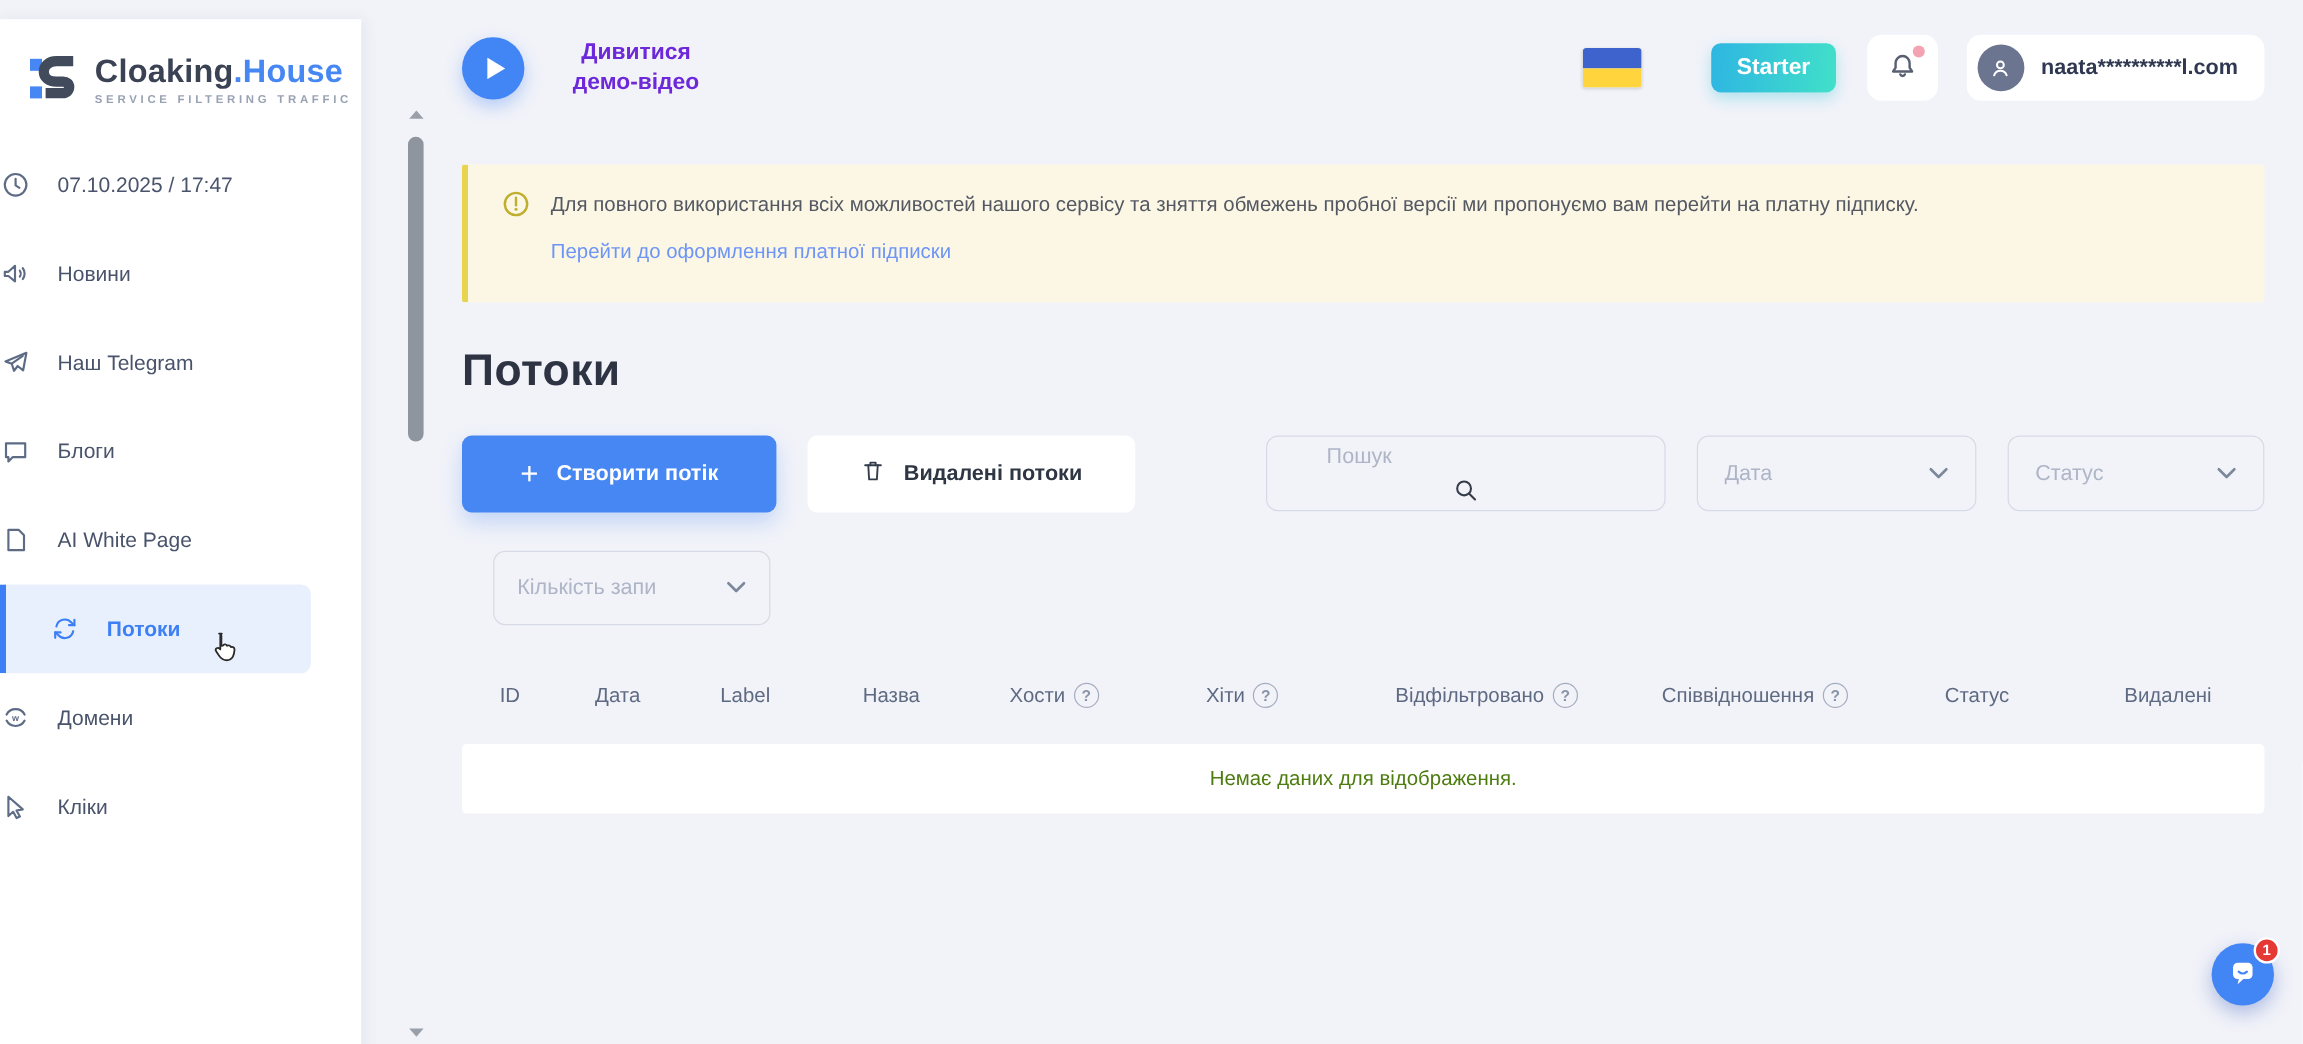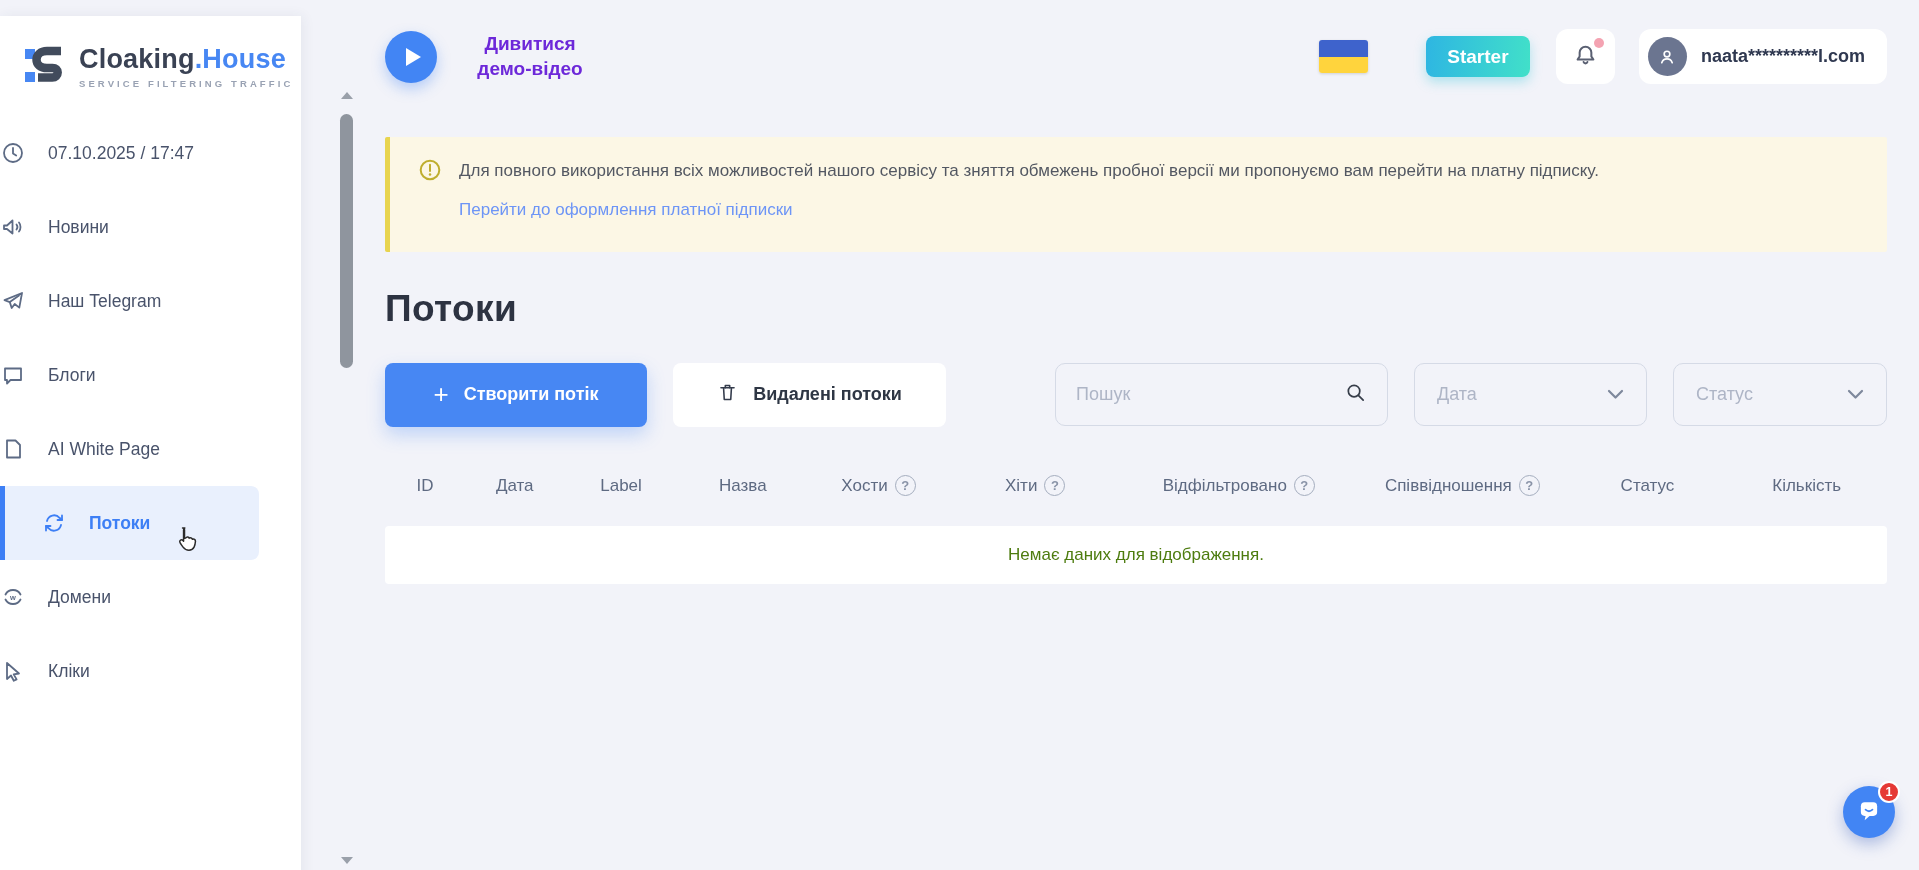--- a/index.html
+++ b/index.html
@@ -68,21 +68,21 @@
   
   .controls { margin-top:33px; display:flex; align-items:center; }
   .btn-primary { width:262px; height:64px; border:none; border-radius:8px; background:#4787f3; color:#fff;
                  font-size:18px; font-weight:700; font-family:inherit; display:flex; align-items:center;
                  justify-content:center; gap:15px; cursor:pointer; box-shadow:0 8px 18px rgba(66,133,244,.28); }
   .btn-primary .plus { font-size:26px; font-weight:400; line-height:1; margin-top:-2px; }
   .btn-white { margin-left:26px; width:273px; height:64px; border:none; border-radius:8px; background:#fff;
                color:#2e3644; font-size:18px; font-weight:700; font-family:inherit; display:flex;
                align-items:center; justify-content:center; gap:15px; cursor:pointer; }
   .search { margin-left:auto; width:333px; height:63px; border:1px solid #d5dae6; border-radius:10px;
-            display:flex; align-items:center; padding:0 20px; }
+            display:flex; align-items:center; padding:0 20px;flex-direction:column; }
   .search input { flex:1; border:none; outline:none; background:transparent; font-size:18px; color:#3c4454;
                   font-family:inherit; min-width:0; }
   .search input::placeholder { color:#aeb5c6; }
   .select { margin-left:26px; height:63px; border:1px solid #d5dae6; border-radius:10px; background:transparent;
             display:flex; align-items:center; justify-content:space-between; padding:0 22px;
             color:#aeb5c6; font-size:18px; cursor:pointer; font-family:inherit; }
   .select.date { width:233px; } .select.status { width:214px; }
   .controls2 { margin-top:32px; }
   .select.count { width:231px; height:62px; padding:0 19px; }
   .select .sel-label { white-space:nowrap; overflow:hidden; }
@@ -306,20 +306,30 @@
       <div class="select status">
         <span class="sel-label">Статус</span>
         <span>
           <svg width="17" height="11" viewBox="0 0 17 11" fill="none">
               <polyline points="2,2 8.5,8.5 15,2" stroke="#7e889c" stroke-width="2.2" stroke-linecap="round" stroke-linejoin="round"></polyline>
             </svg>
         </span>
       </div>
     </div>
 
+    <div class="controls2">
+      <div class="select count">
+        <span class="sel-label">Кількість запи</span>
+        <span>
+          <svg width="17" height="11" viewBox="0 0 17 11" fill="none">
+              <polyline points="2,2 8.5,8.5 15,2" stroke="#7e889c" stroke-width="2.2" stroke-linecap="round" stroke-linejoin="round"></polyline>
+            </svg>
+        </span>
+      </div>
+    </div>
 
     <div class="thead">
       <div class="th c0">
           <span>ID</span>
         </div>
       <div class="th c1">
           <span>Дата</span>
         </div>
       <div class="th c2">
           <span>Label</span>
@@ -340,21 +350,21 @@
           <span class="help">?</span>
         </div>
       <div class="th c7">
           <span>Співвідношення</span>
           <span class="help">?</span>
         </div>
       <div class="th c8">
           <span>Статус</span>
         </div>
       <div class="th c9">
-          <span>Кількість</span>
+          <span>Видалені</span>
         </div>
     </div>
 
     <div class="empty-row">
       <span>Немає даних для відображення.</span>
     </div>
   </div>
 
   <div class="cursor-hand">
     <svg width="28" height="30" viewBox="0 0 24 26">

